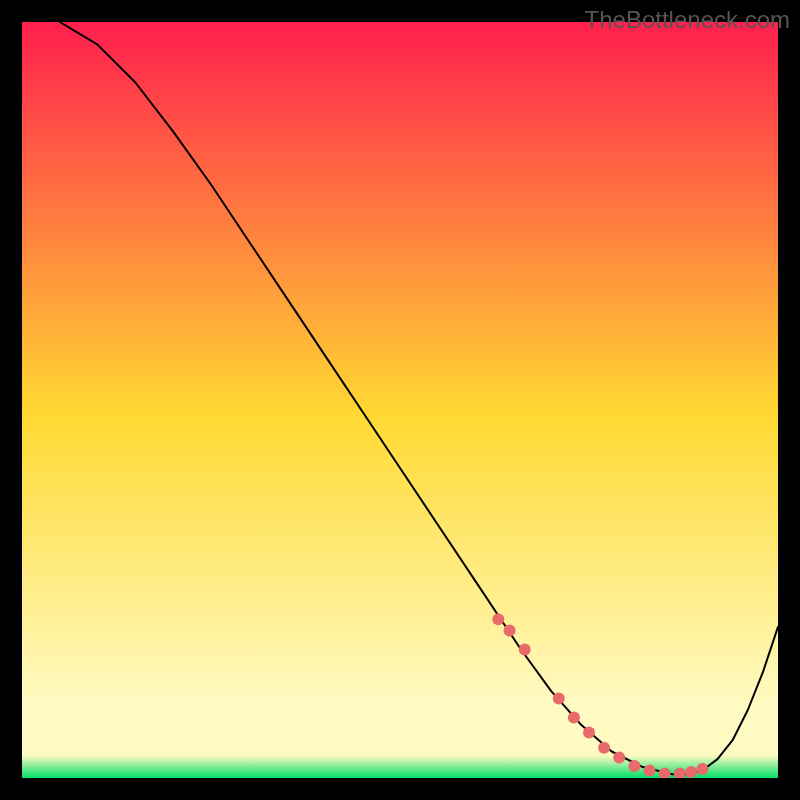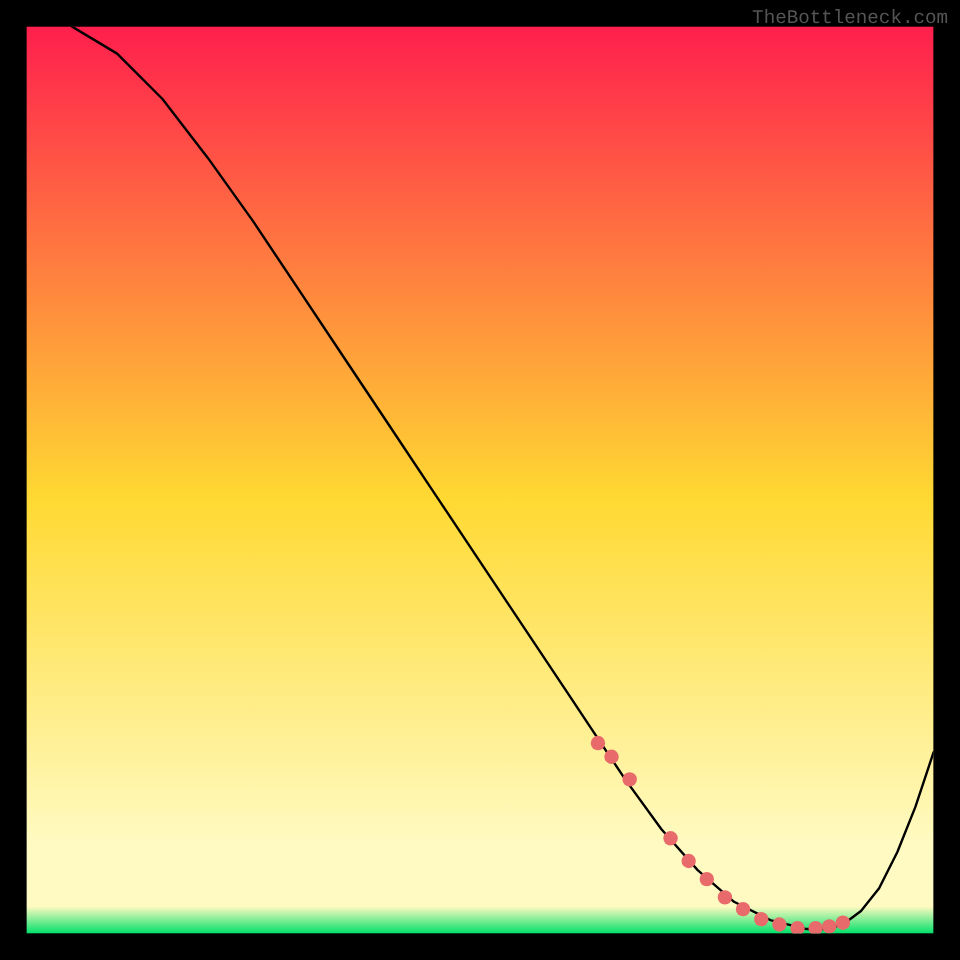--- a/index.html
+++ b/index.html
@@ -15,23 +15,23 @@
     position: relative;
     width: 800px;
     height: 800px;
     background: #000;
   }
   .watermark {
     position: absolute;
     top: 6px;
     right: 10px;
     color: #555;
-    font-size: 16px;
+    font-size: 24px;
     z-index: 5;
-    font-family: Liberation Mono, monospace;
+    font-family: Liberation Sans, sans-serif;
   }
   .plot {
     position: absolute;
     left: 22px;
     top: 22px;
     width: 756px;
     height: 756px;
   }
   svg { display: block; }
 </style>

